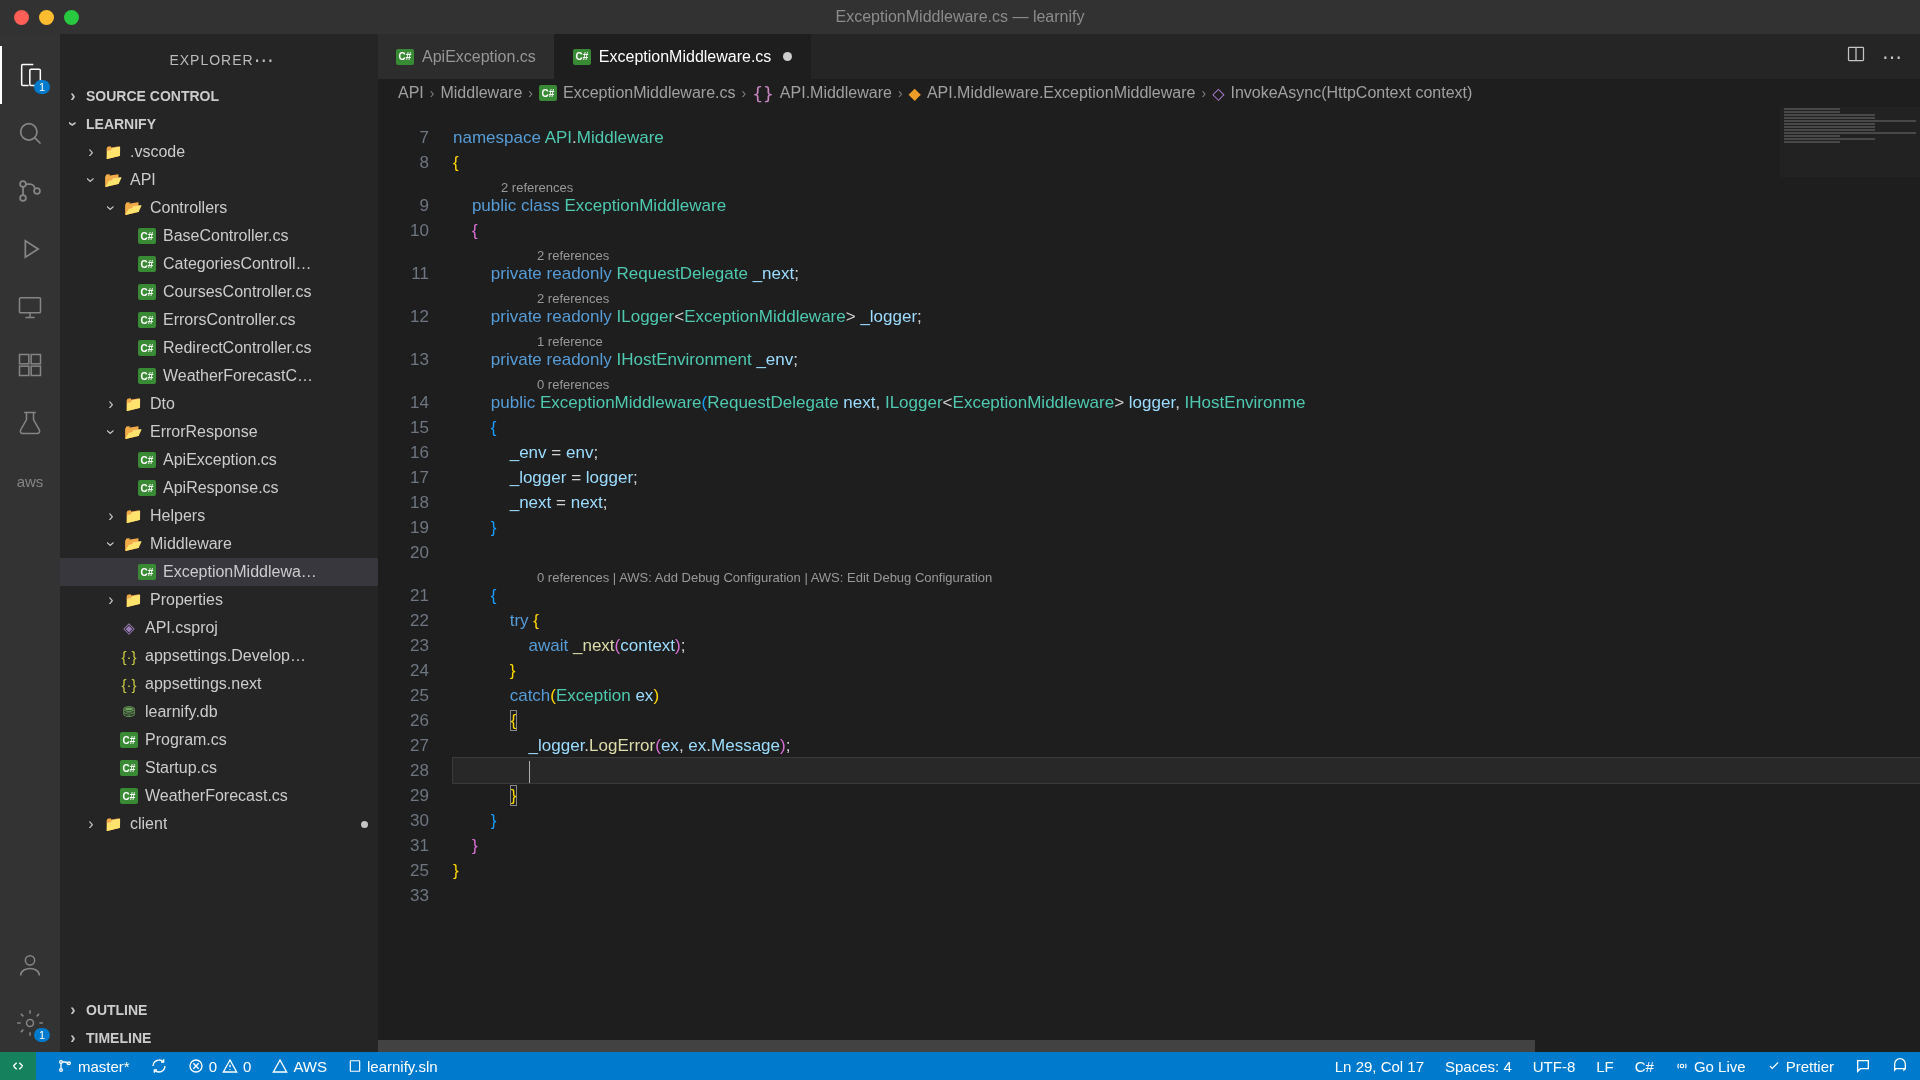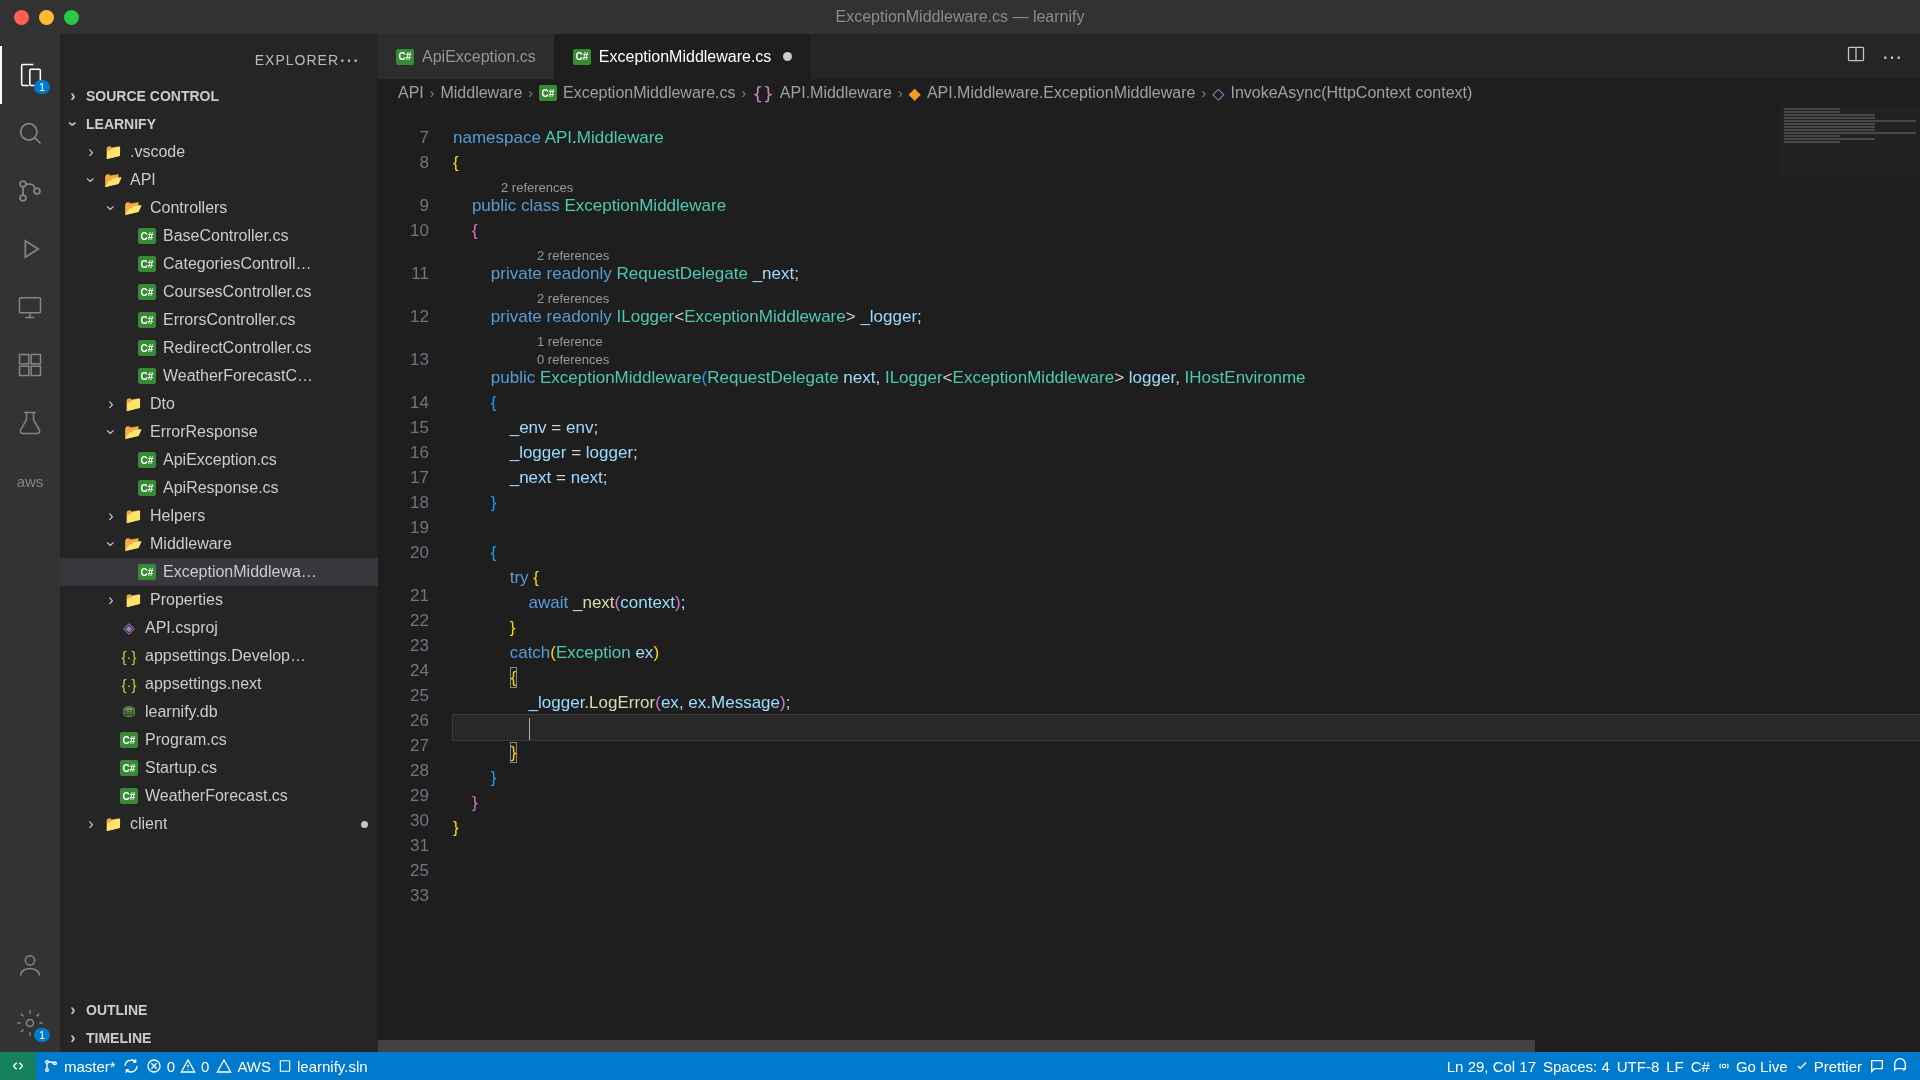--- a/index.html
+++ b/index.html
@@ -20,21 +20,21 @@
     
     .activity-bar { width: 60px; background: #333333; display: flex; flex-direction: column; align-items: center; padding-top: 12px; }
     .activity-icon { width: 60px; height: 58px; display: flex; align-items: center; justify-content: center; color: #858585; font-size: 28px; cursor: pointer; position: relative; }
     .activity-icon.active { color: #ffffff; border-left: 2px solid #ffffff; }
     .activity-badge { position: absolute; bottom: 10px; right: 10px; background: #007acc; color: #fff; font-size: 11px; border-radius: 10px; padding: 1px 5px; min-width: 14px; text-align: center; }
     .activity-spacer { flex: 1; }
     .aws-text { font-size: 15px; color: #858585; font-weight: 300; }
     
     
     .sidebar { width: 318px; background: #252526; display: flex; flex-direction: column; overflow: hidden; }
-    .sidebar-header { padding: 14px 18px 10px 24px; display: flex; justify-content: flex-end; align-items: center; color: #bbbbbb; font-size: 14px; letter-spacing: 1px; font-weight: 400; }
+    .sidebar-header { padding: 14px 18px 10px 24px; display: flex; justify-content: center; align-items: center; color: #bbbbbb; font-size: 14px; letter-spacing: 1px; font-weight: 400; }
     .sidebar-actions { color: #bbbbbb; font-size: 20px; cursor: pointer; }
     
     .tree-section-header { height: 28px; display: flex; align-items: center; gap: 6px; padding-left: 6px; color: #cccccc; font-size: 14px; font-weight: 700; cursor: pointer; }
     .tree { flex: 1; overflow-y: auto; font-size: 16px; }
     .tree-item { display: flex; align-items: center; height: 28px; cursor: pointer; color: #cccccc; gap: 7px; white-space: nowrap; }
     .tree-item.selected { background: #37373d; }
     .chevron { width: 14px; display: inline-flex; justify-content: center; color: #c5c5c5; font-size: 16px; transform-origin: center; }
     .chevron.expanded { transform: rotate(90deg); }
     .tree-icon { width: 18px; height: 18px; display: inline-flex; align-items: center; justify-content: center; font-size: 15px; flex-shrink: 0; }
     .folder-icon { color: #c09553; }
@@ -94,21 +94,21 @@
     .minimap { position: absolute; top: 0; right: 0; width: 140px; height: 70px; background: #252526; opacity: 0.7; }
     .mm-line { height: 2px; margin: 1px 4px; background: #5a5a5a; }
     .mm-line.short { width: 40%; }
     .mm-line.med { width: 65%; }
     
     
     .hscroll { height: 12px; background: #1e1e1e; position: relative; }
     .hscroll-thumb { position: absolute; left: 0; width: 75%; height: 100%; background: #424242; }
     
     
-    .statusbar { height: 28px; background: #007acc; display: flex; align-items: center; padding: 0 12px; color: #ffffff; font-size: 15px; gap: 7px; }
+    .statusbar { height: 28px; background: #007acc; display: flex; align-items: center; padding: 0 12px; color: #ffffff; font-size: 15px; gap: 21px; }
     .sb-item { display: flex; align-items: center; gap: 5px; cursor: pointer; }
     .sb-remote { width: 36px; height: 28px; margin-left: -12px; background: #16825d; display: flex; align-items: center; justify-content: center; }
     .sb-spacer { flex: 1; }
     svg { flex-shrink: 0; }
   </style>
 </head>
 <body>
 
 <div class="titlebar">
   <div class="traffic-lights">
@@ -406,28 +406,30 @@
         <div class="code-line"><span class="kw">namespace</span> <span class="cls">API</span><span class="punc">.</span><span class="cls">Middleware</span></div>
         <div class="code-line"><span class="bracket-y">{</span></div>
         <div class="codelens">2 references</div>
         <div class="code-line">    <span class="kw">public</span> <span class="kw">class</span> <span class="cls">ExceptionMiddleware</span></div>
         <div class="code-line">    <span class="bracket-p">{</span></div>
         <div class="codelens l2">2 references</div>
         <div class="code-line">        <span class="kw">private</span> <span class="kw">readonly</span> <span class="cls">RequestDelegate</span> <span class="var">_next</span><span class="punc">;</span></div>
         <div class="codelens l2">2 references</div>
         <div class="code-line">        <span class="kw">private</span> <span class="kw">readonly</span> <span class="cls">ILogger</span><span class="punc">&lt;</span><span class="cls">ExceptionMiddleware</span><span class="punc">&gt;</span> <span class="var">_logger</span><span class="punc">;</span></div>
         <div class="codelens l2">1 reference</div>
+        <div class="code-line">        <span class="kw">private</span> <span class="kw">readonly</span> <span class="cls">IHostEnvironment</span> <span class="var">_env</span><span class="punc">;</span></div>
         <div class="codelens l2">0 references</div>
         <div class="code-line">        <span class="kw">public</span> <span class="cls">ExceptionMiddleware</span><span class="bracket-b">(</span><span class="cls">RequestDelegate</span> <span class="var">next</span><span class="punc">,</span> <span class="cls">ILogger</span><span class="punc">&lt;</span><span class="cls">ExceptionMiddleware</span><span class="punc">&gt;</span> <span class="var">logger</span><span class="punc">,</span> <span class="cls">IHostEnvironme</span></div>
         <div class="code-line">        <span class="bracket-b">{</span></div>
         <div class="code-line">            <span class="var">_env</span> <span class="punc">=</span> <span class="var">env</span><span class="punc">;</span></div>
         <div class="code-line">            <span class="var">_logger</span> <span class="punc">=</span> <span class="var">logger</span><span class="punc">;</span></div>
         <div class="code-line">            <span class="var">_next</span> <span class="punc">=</span> <span class="var">next</span><span class="punc">;</span></div>
         <div class="code-line">        <span class="bracket-b">}</span></div>
         <div class="code-line"> </div>
+        <div class="codelens l2">0 references | AWS: Add Debug Configuration | AWS: Edit Debug Configuration</div>
         <div class="code-line">        <span class="bracket-b">{</span></div>
         <div class="code-line">            <span class="kw">try</span> <span class="bracket-y">{</span></div>
         <div class="code-line">                <span class="kw">await</span> <span class="mtd">_next</span><span class="bracket-p">(</span><span class="var">context</span><span class="bracket-p">)</span><span class="punc">;</span></div>
         <div class="code-line">            <span class="bracket-y">}</span></div>
         <div class="code-line">            <span class="kw">catch</span><span class="bracket-y">(</span><span class="cls">Exception</span> <span class="var">ex</span><span class="bracket-y">)</span></div>
         <div class="code-line">            <span class="bracket-y catch-hl">{</span></div>
         <div class="code-line">                <span class="var">_logger</span><span class="punc">.</span><span class="mtd">LogError</span><span class="bracket-p">(</span><span class="var">ex</span><span class="punc">,</span> <span class="var">ex</span><span class="punc">.</span><span class="var">Message</span><span class="bracket-p">)</span><span class="punc">;</span></div>
         <div class="code-line active">                <span class="cursor"></span></div>
         <div class="code-line">            <span class="bracket-y catch-hl">}</span></div>
         <div class="code-line">        <span class="bracket-b">}</span></div>

